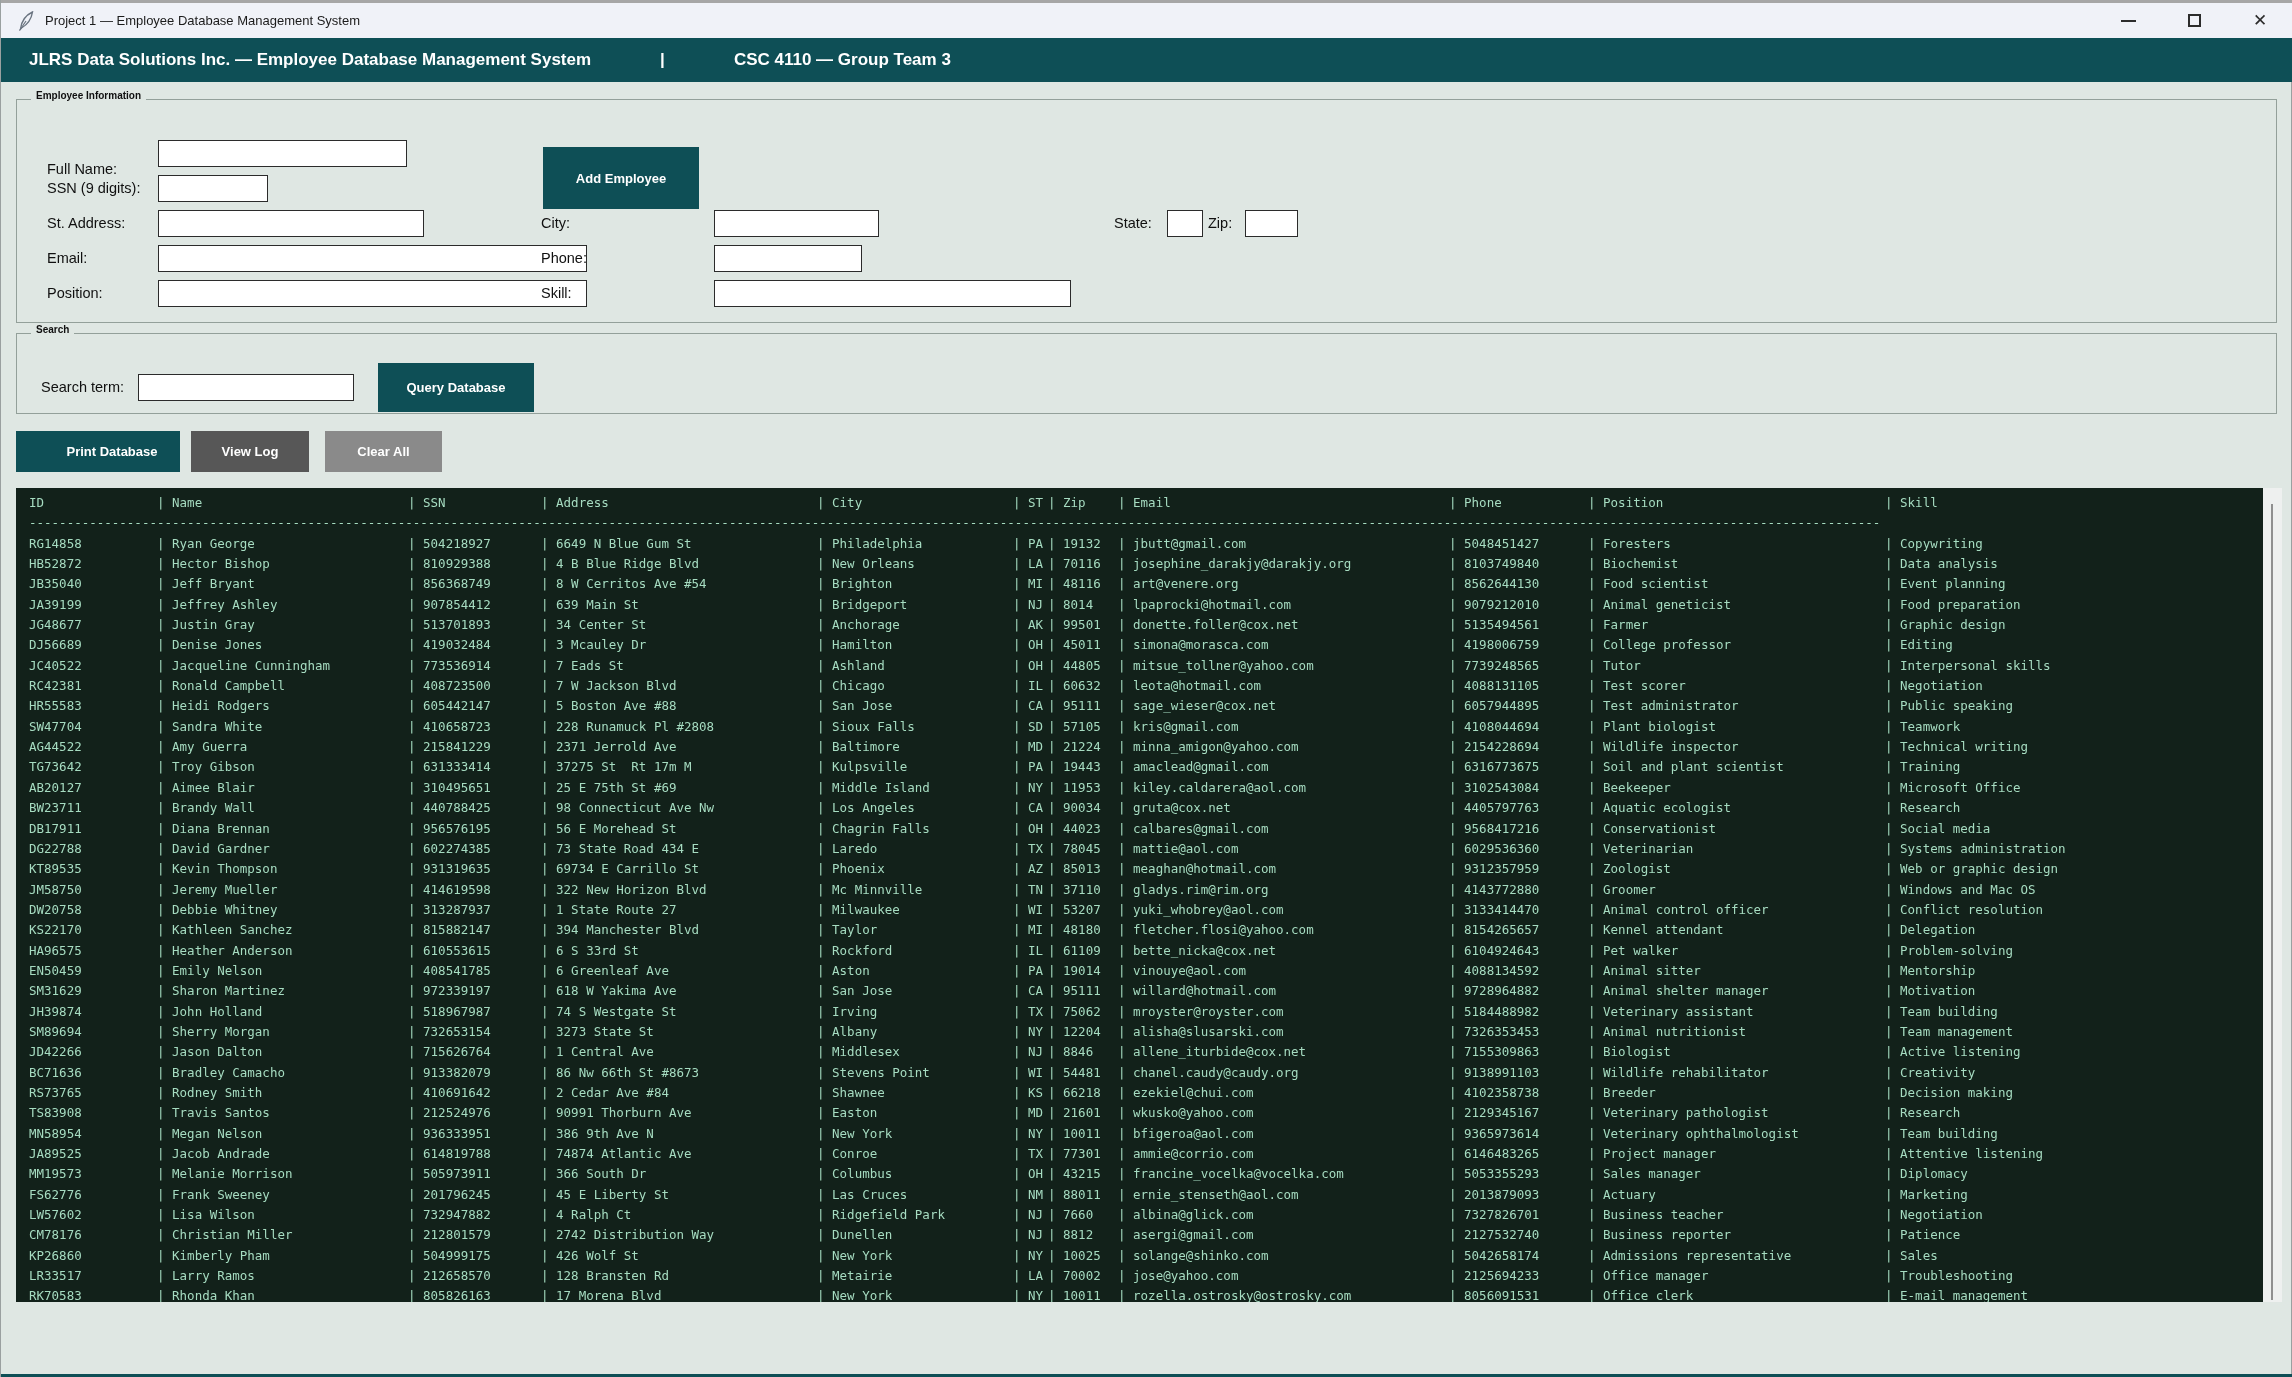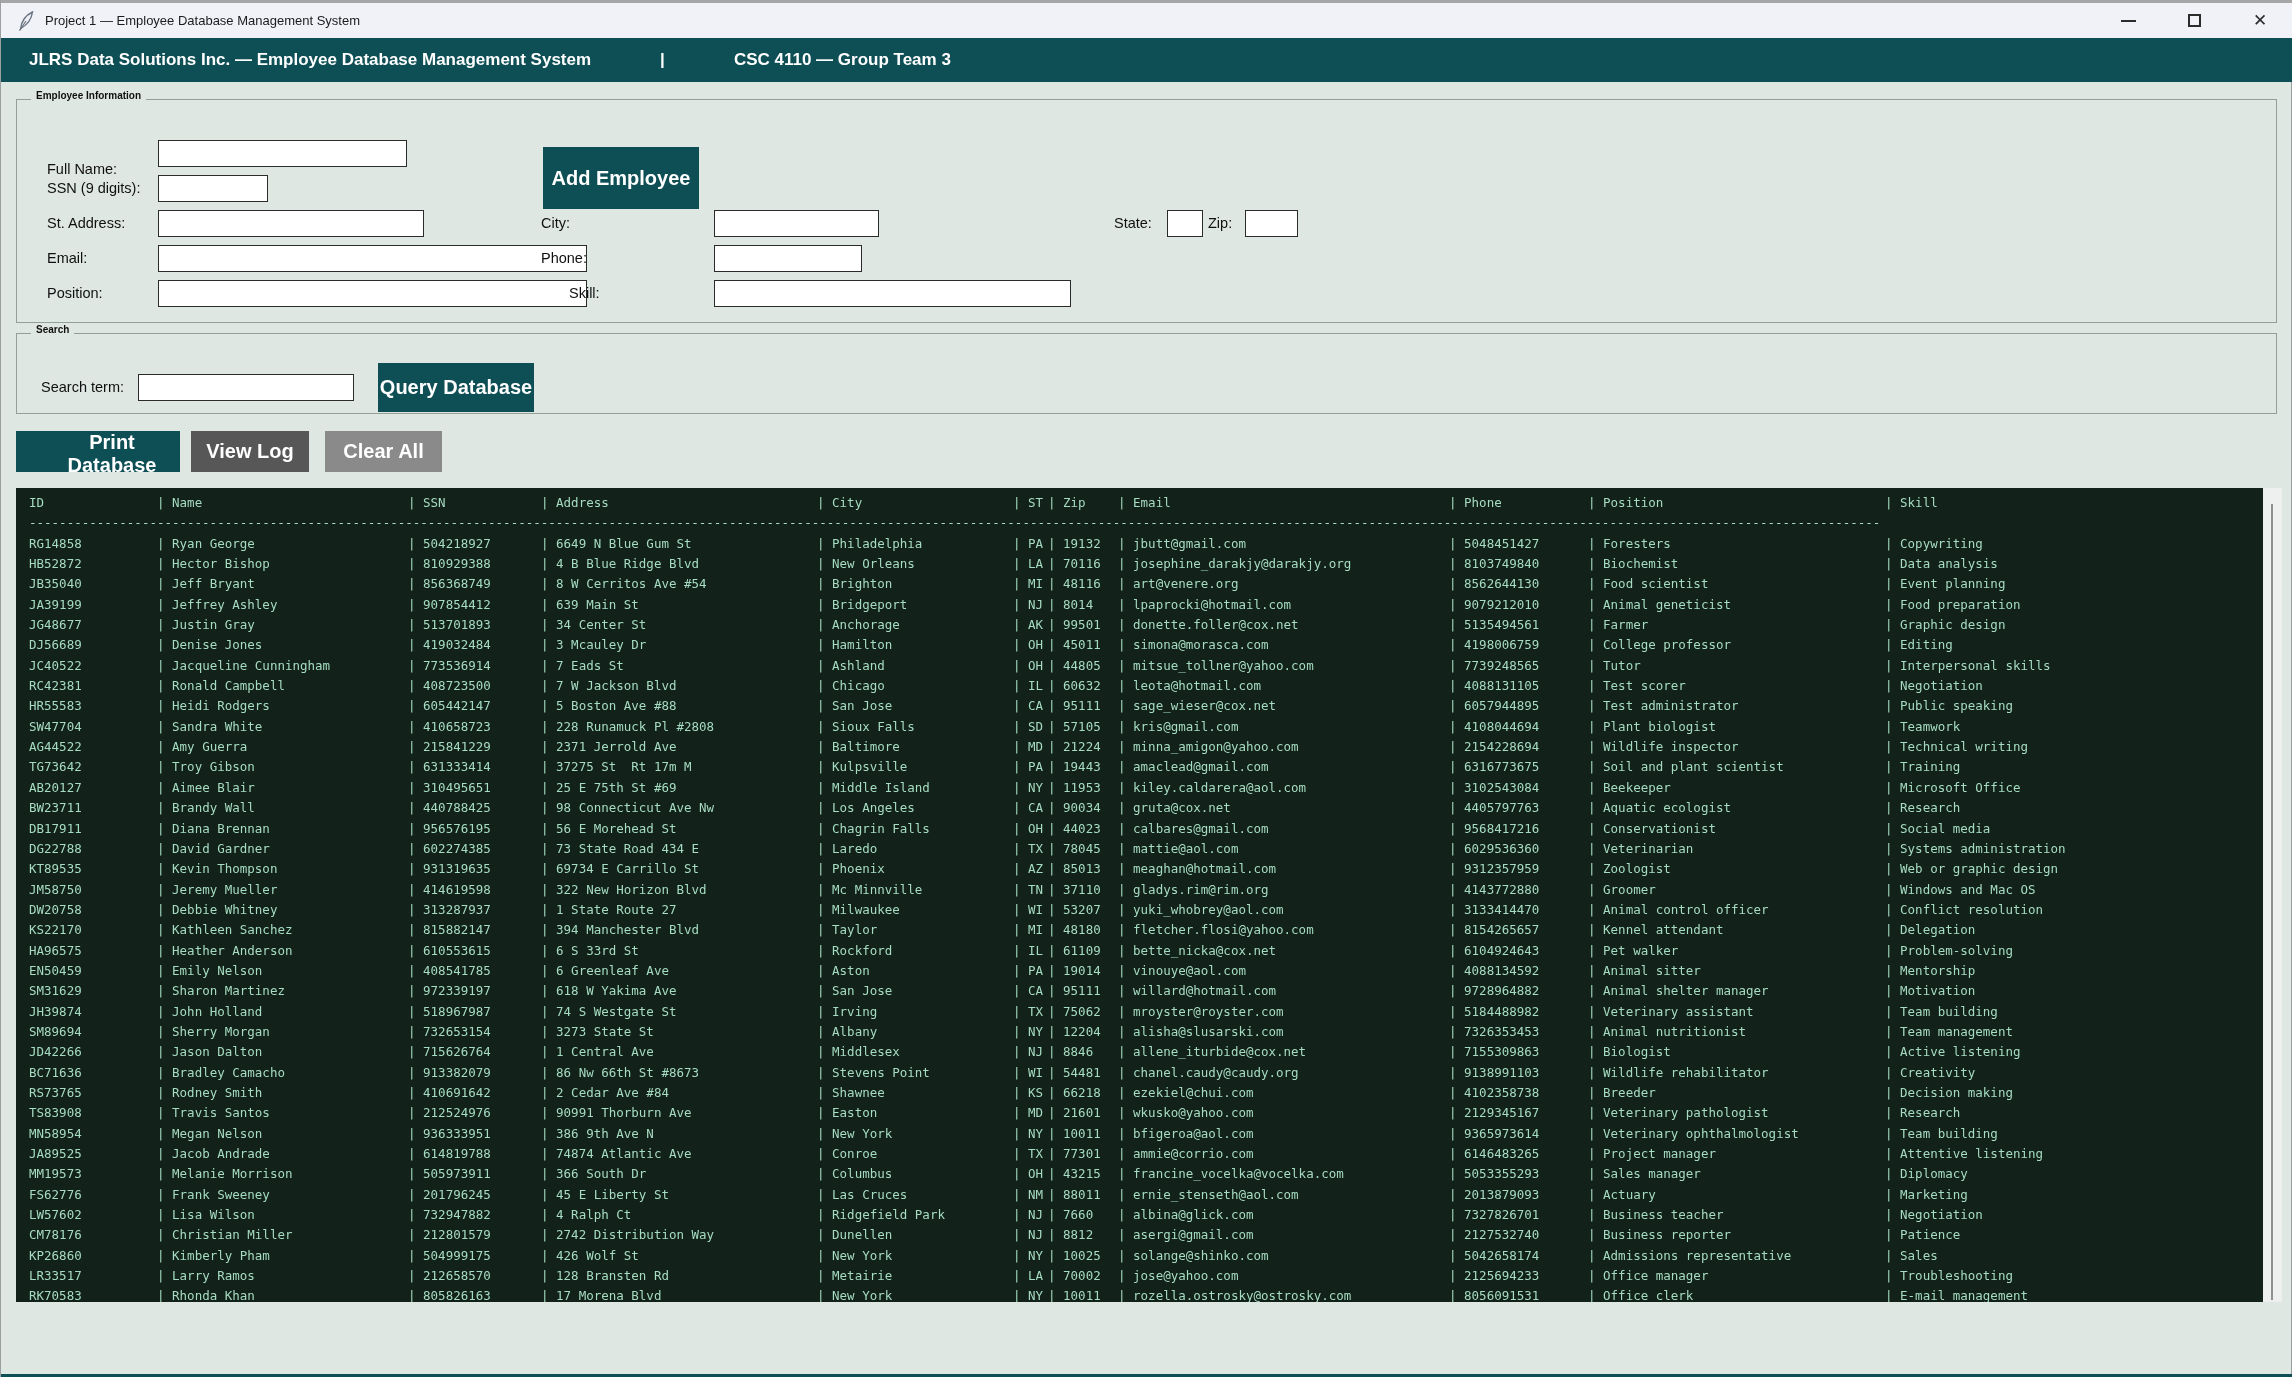--- a/index.html
+++ b/index.html
@@ -39,21 +39,21 @@
   .gb-employee { left:15px; top:99px;  width:2261px; height:224px; }
   .gb-search   { left:15px; top:333px; width:2261px; height:81px;  }
   .flabel { position:absolute; font-size:14.5px; color:#101010; line-height:27px; white-space:nowrap; }
   .tkentry {
     position:absolute; height:27px; background:#ffffff;
     border:1px solid #2b2b2b; font:14px "Liberation Sans", sans-serif; padding:0 4px; outline:none;
   }
   
   .btn {
     position:absolute; border:none; color:#ffffff; font-weight:bold;
-    font-size:20px; font-family:"Liberation Sans", sans-serif; cursor:default;
+    font-size:13px; font-family:"Liberation Sans", sans-serif; cursor:default;
   }
   .btn-teal  { background:var(--teal,#0e4f56); }
   .btn-dgray { background:var(--dark_gray_btn,#575757); }
   .btn-lgray { background:var(--light_gray_btn,#8a8a8a); }
   .add-btn   { left:526px; top:47px; width:156px; height:62px; }
   .query-btn { left:361px; top:29px; width:156px; height:49px; }
   .print-btn { left:15px;  top:431px; width:164px; height:41px;padding-left:28px; }
   .log-btn   { left:190px; top:431px; width:118px; height:41px; }
   .clear-btn { left:324px; top:431px; width:117px; height:41px; }
   
@@ -131,21 +131,21 @@
 
     <span class="flabel" style="left:30px; top:145px;">Email:</span>
     <input class="tkentry" style="left: 141px; top: 145px; width: 429px;" value="">
 
     <span class="flabel" style="left:524px; top:145px;">Phone:</span>
     <input class="tkentry" style="left: 697px; top: 145px; width: 148px;" value="">
 
     <span class="flabel" style="left:30px; top:180px;">Position:</span>
     <input class="tkentry" style="left: 141px; top: 180px; width: 429px;" value="">
 
-    <span class="flabel" style="left:524px; top:180px;margin-left:28px;">Skill:</span>
+    <span class="flabel" style="left:524px; top:180px;">Skill:</span>
     <input class="tkentry" style="left: 697px; top: 180px; width: 357px;" value="">
 
     <button class="btn btn-teal add-btn">Add Employee</button>
   </div>
 
   <div class="groupbox gb-search">
     <span class="legend">Search</span>
     <span class="flabel" style="left:24px; top:40px;">Search term:</span>
     <input class="tkentry" style="left: 121px; top: 40px; width: 216px;" value="">
     <button class="btn btn-teal query-btn">Query Database</button>

